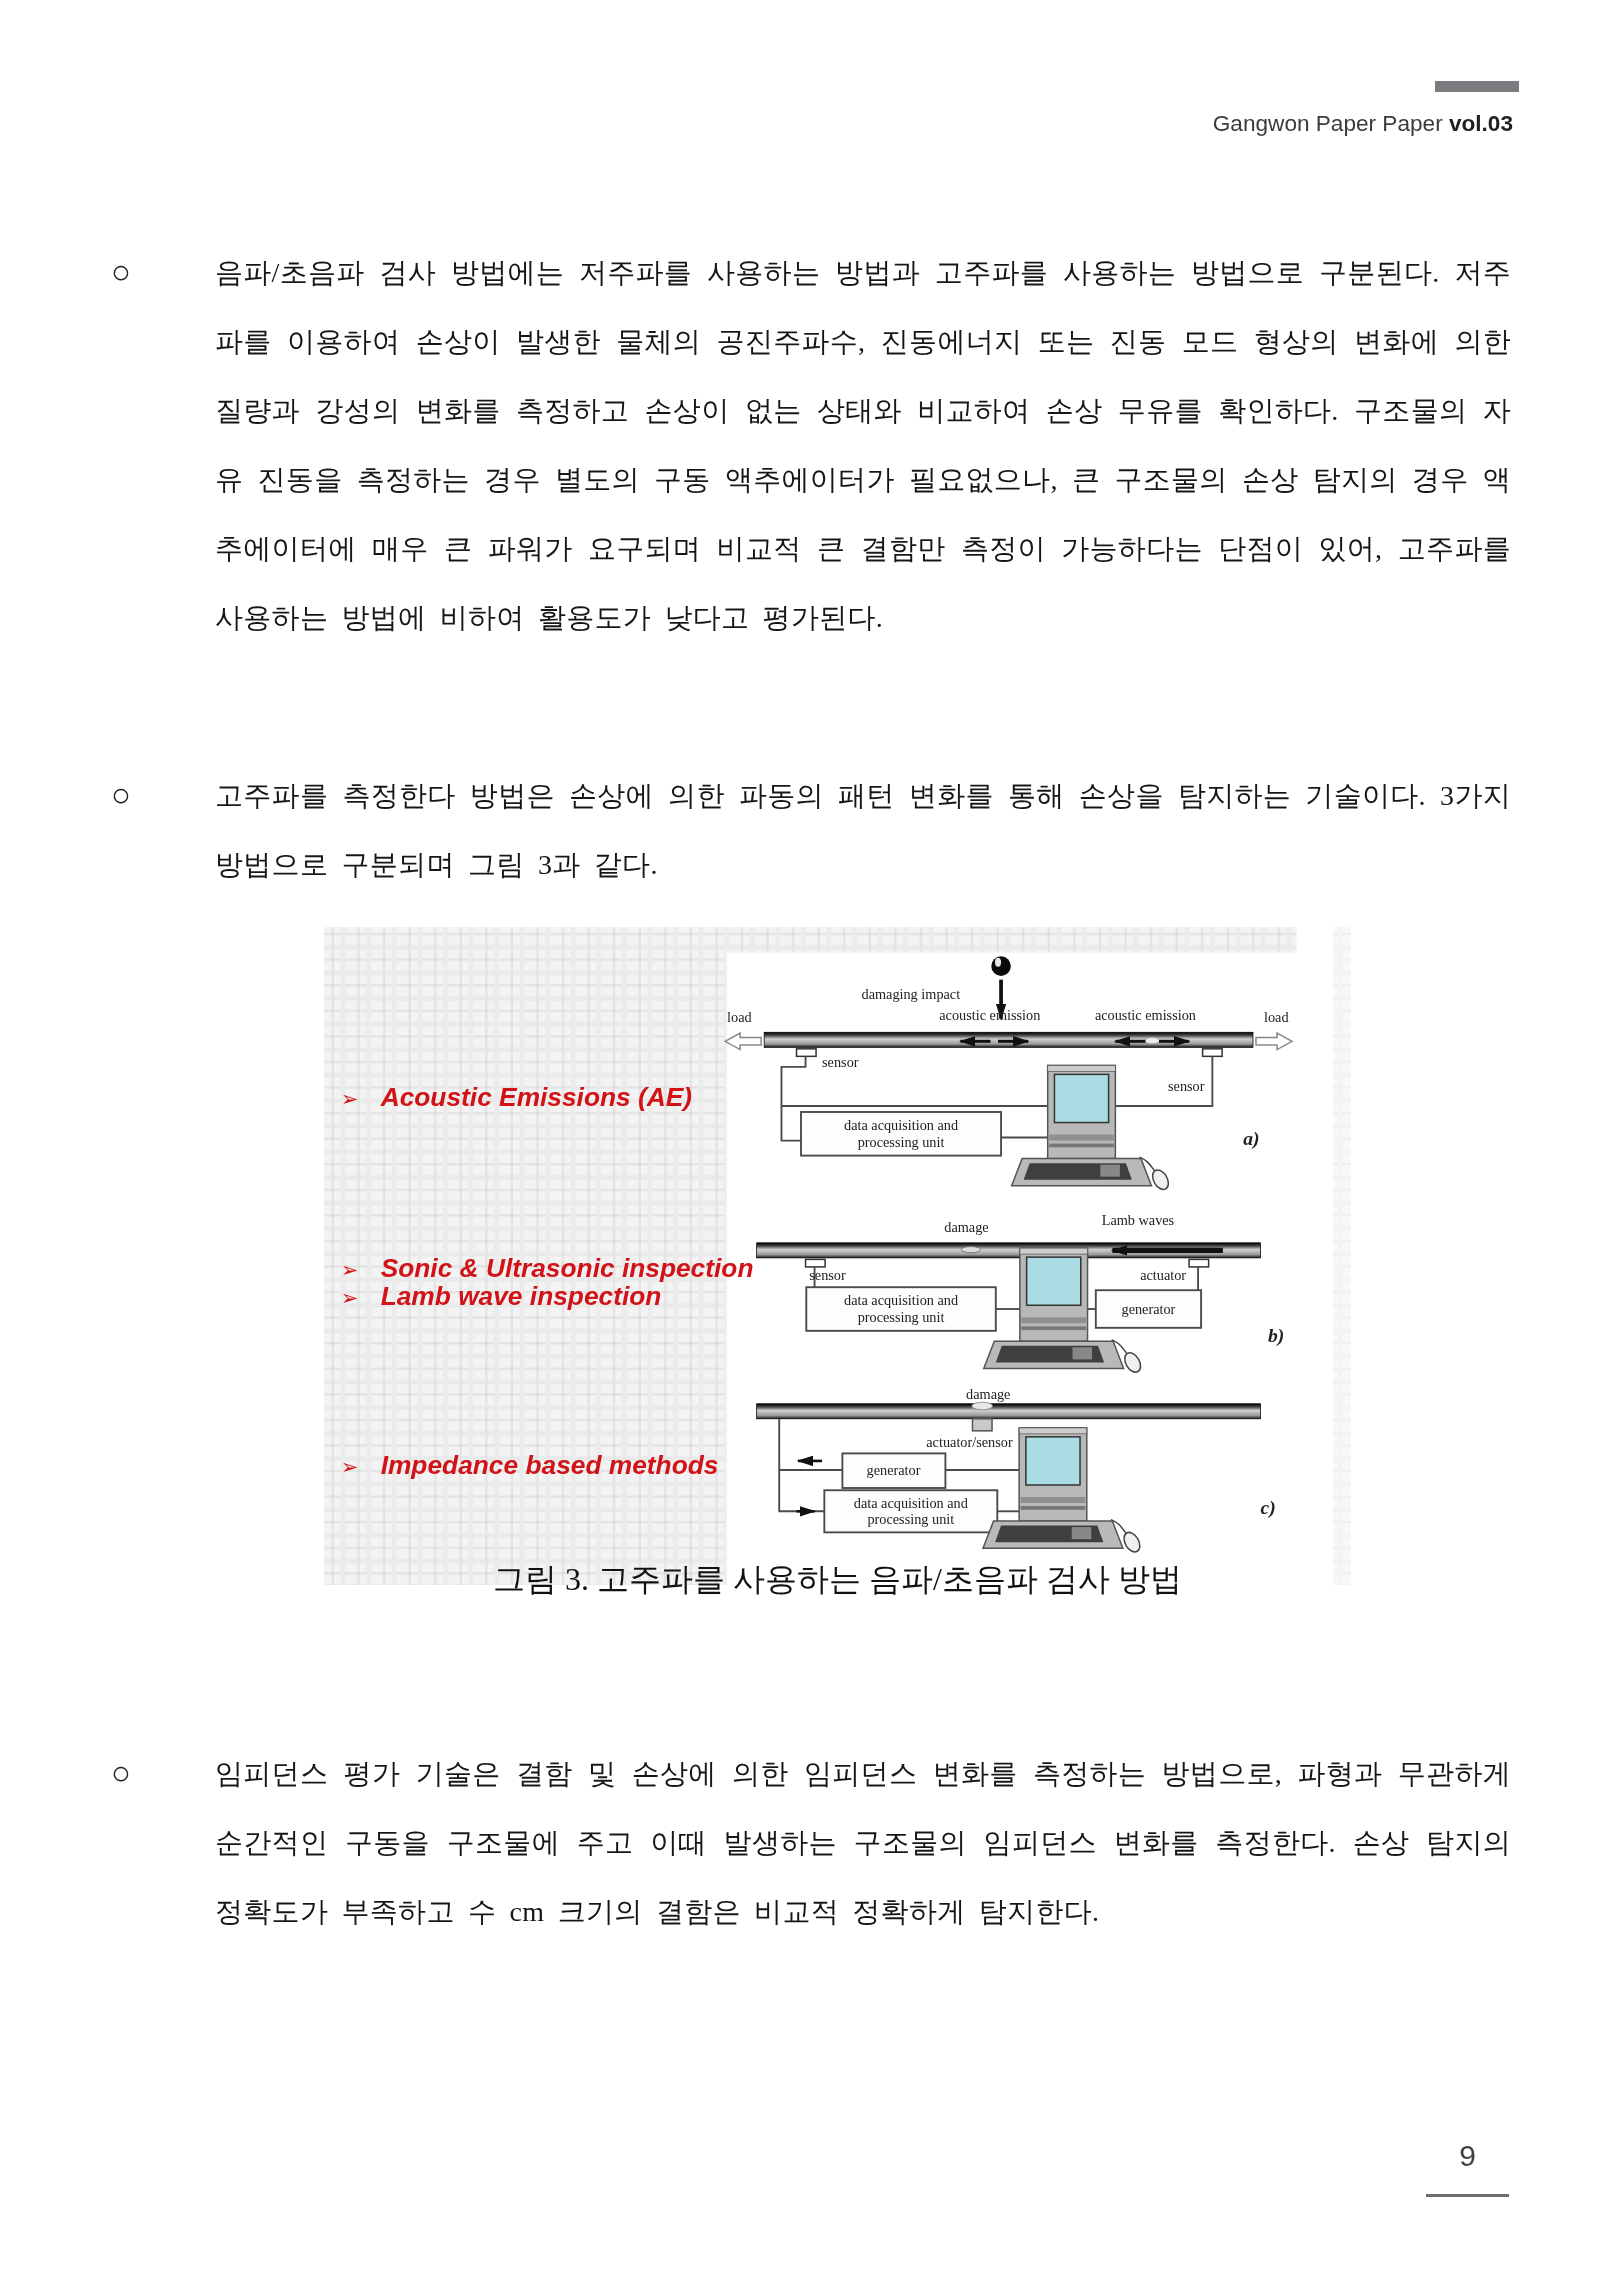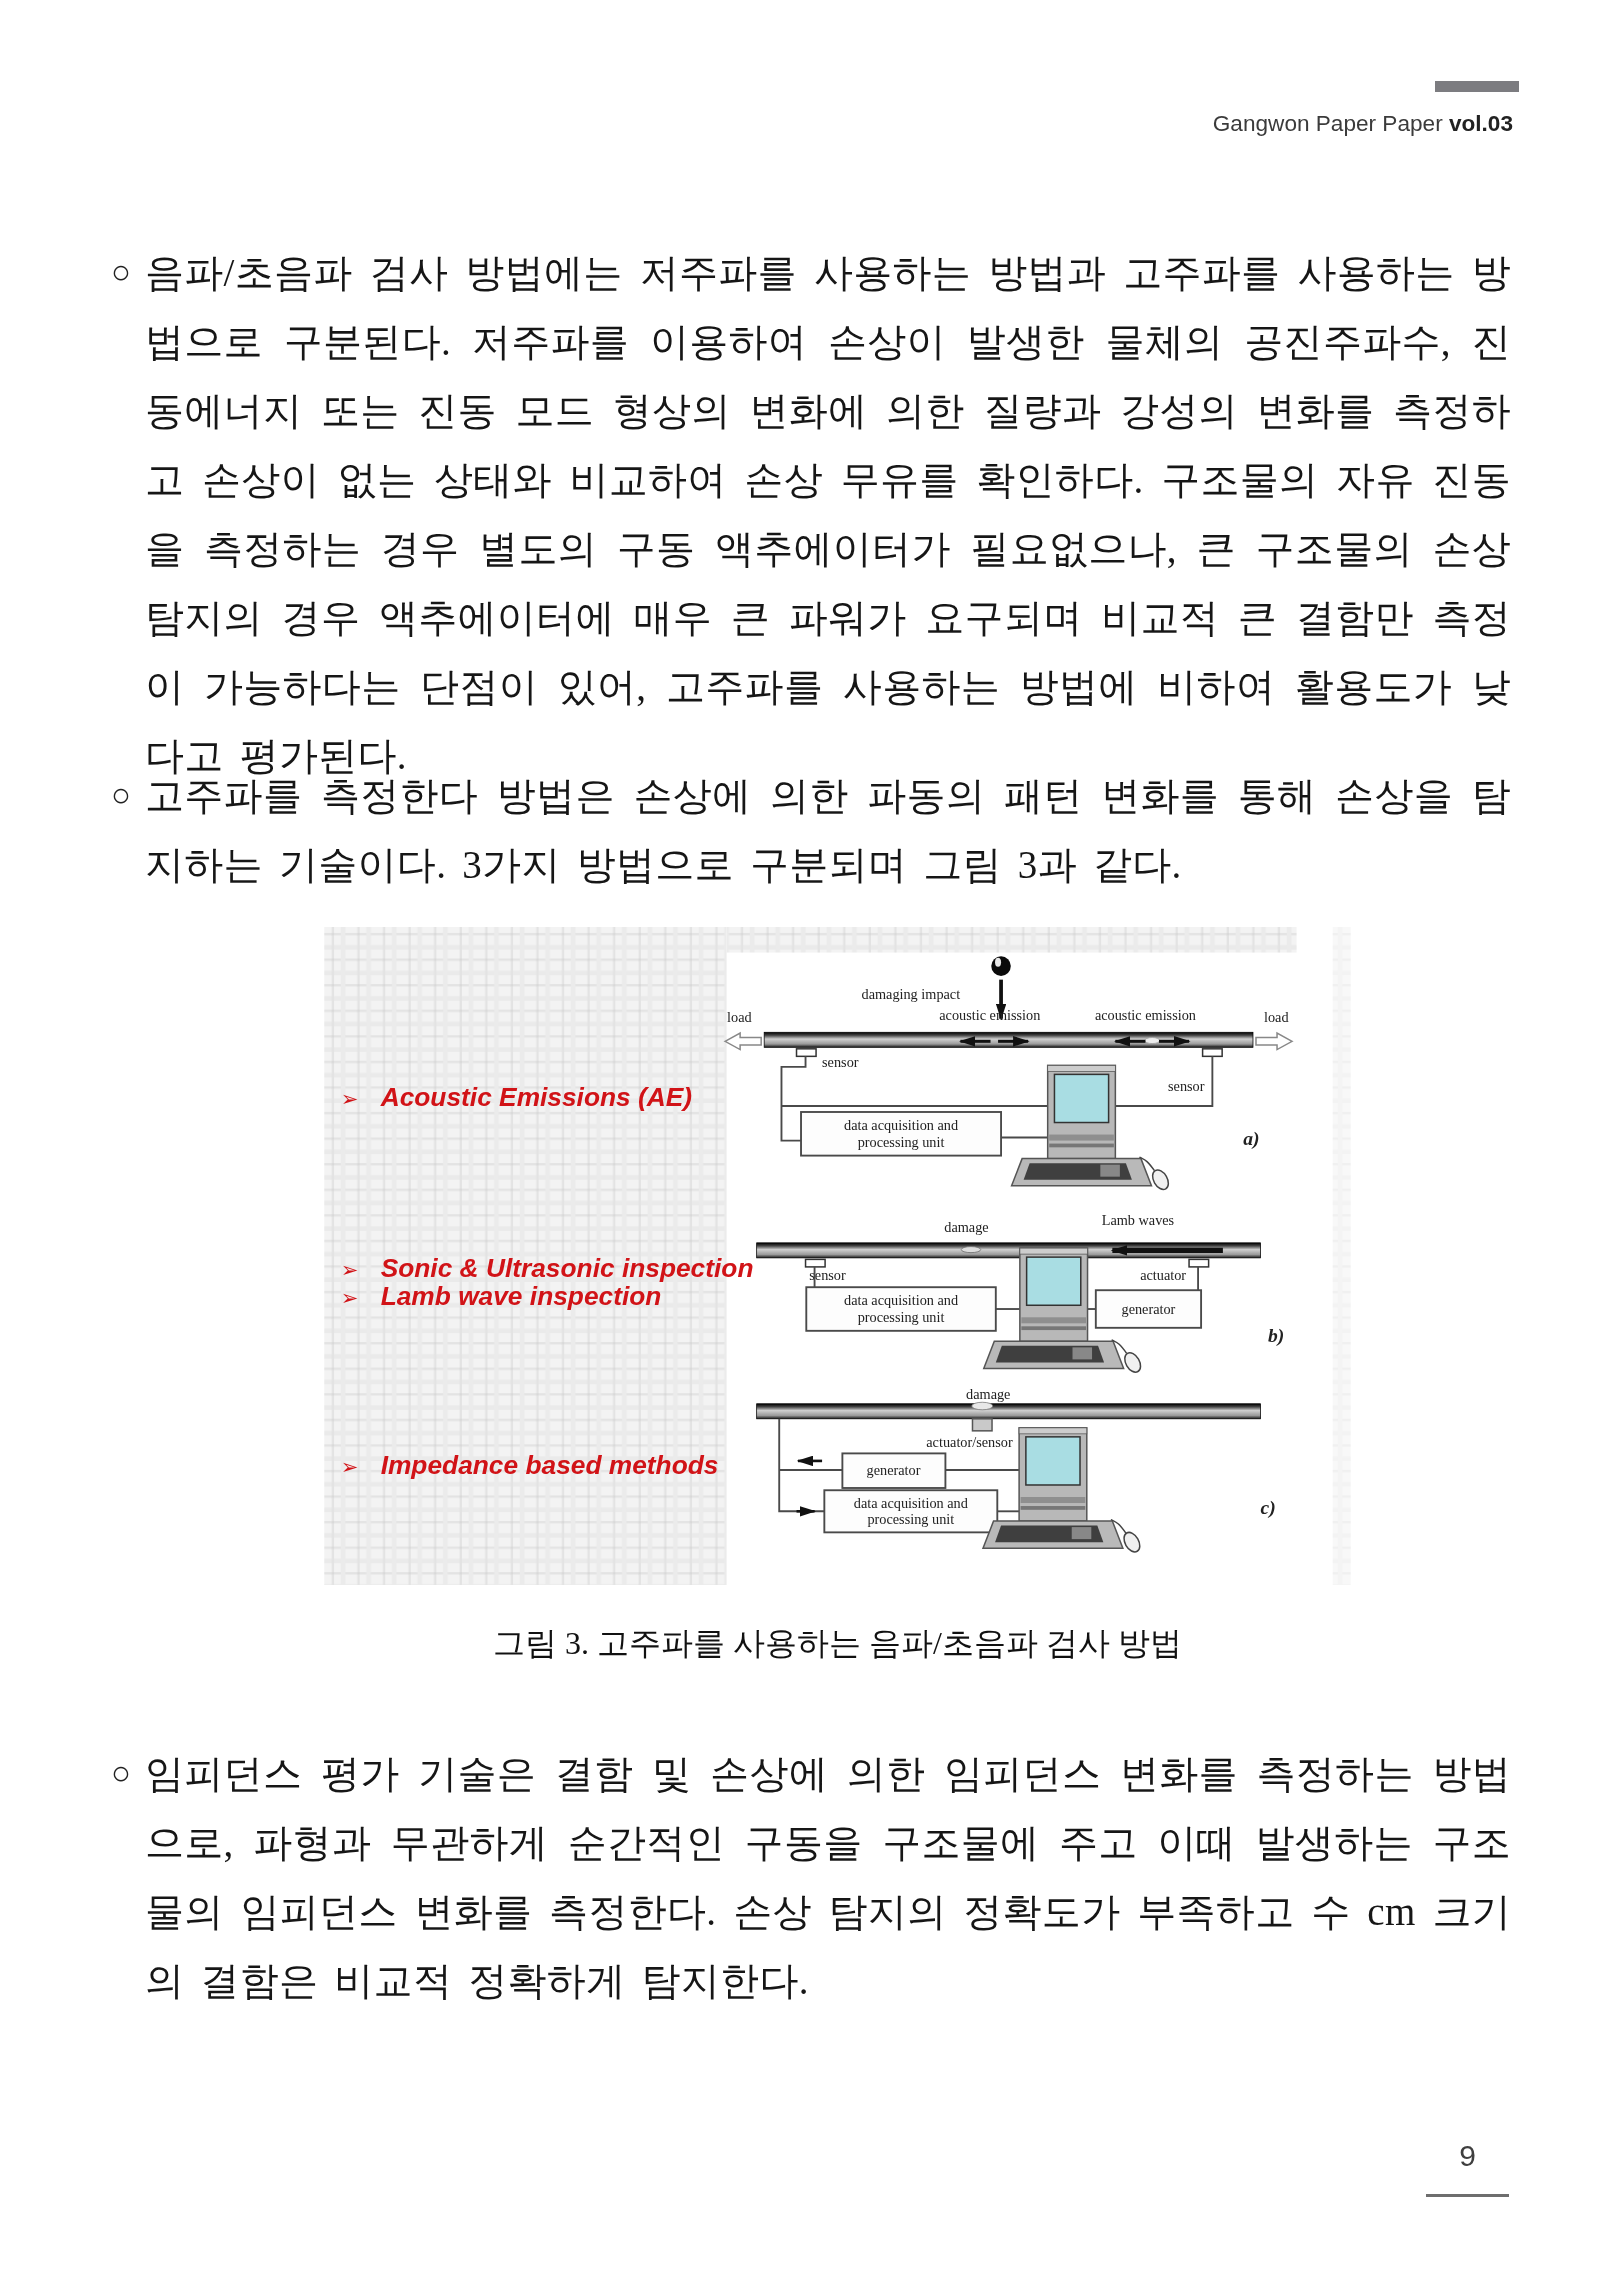--- a/index.html
+++ b/index.html
@@ -16,26 +16,26 @@
     font-size:22.6px;color:#3b3b3b;letter-spacing:0px;white-space:nowrap;
   }
   .hdr-text .bold{font-weight:700;color:#222;}
   
   .para{position:absolute;left:111px;width:1400px;}
   .para .marker{
     position:absolute;left:0;top:0;width:53px;
     font-size:33px;line-height:69px;color:#222;text-align:left;
   }
   .ptext{
-    margin-left:34px;font-size:39px;line-height:69px;color:#161616;
+    margin-left:104px;font-size:28px;line-height:69px;color:#161616;
     text-align:justify;word-spacing:6px;letter-spacing:0.3px;
     overflow-wrap:break-word;
   }
   .caption{
-    position:absolute;left:324px;top:1621px;width:1027px;
+    position:absolute;left:324px;top:1557px;width:1027px;
     text-align:center;font-size:32px;color:#111;line-height:45px;
   }
   
   .figure{position:absolute;left:324px;top:927px;width:1027px;height:658px;}
   
   .page-num{
     position:absolute;left:1426px;top:2139px;width:83px;text-align:center;
     font-family:"Liberation Sans","DejaVu Sans",sans-serif;
     font-size:30px;color:#3f3f3f;
   }

